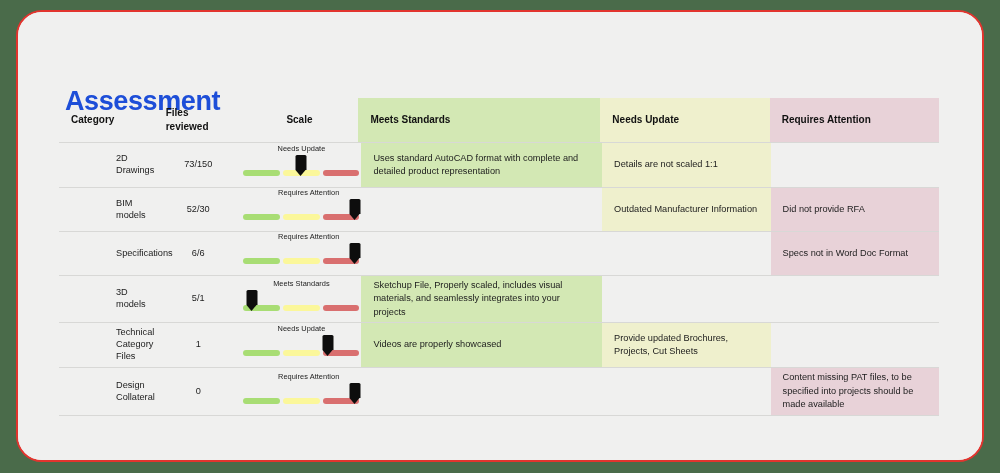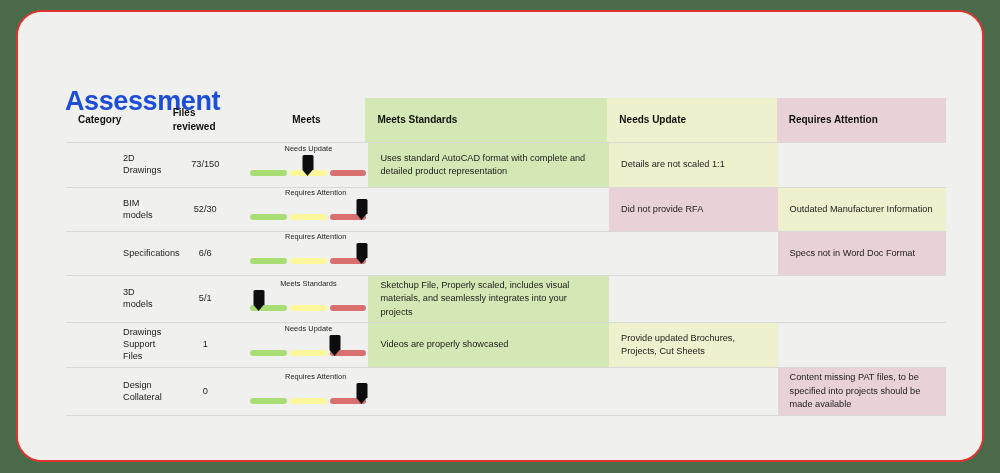--- a/index.html
+++ b/index.html
@@ -32,21 +32,21 @@
     left: 47px; top: 28px;
     font-size: 27px;
     font-weight: bold;
     letter-spacing: -0.4px;
     color: #1d4ed8;
     margin-top: 46px;
   }
 
   .table {
     position: absolute;
-    left: 48px; top: 86px;
+    left: 41px; top: 86px;
     width: 880px;
   }
 
   .trow {
     display: flex;
     align-items: stretch;
     border-bottom: 1px solid #d8d8d6;
     position: relative;
   }
   .trow.header { border-bottom: 1px solid #d8d8d6; }
@@ -144,21 +144,21 @@
 <div class="frame">
   <div class="card">
 
     <div class="page-title">Assessment</div>
 
     <div class="table">
 
       <div class="trow header">
         <div class="cell c-category tint-none">Category</div>
         <div class="cell c-files tint-none">Files reviewed</div>
-        <div class="cell c-scale tint-none">Meets</div>
+        <div class="cell c-scale tint-none">Scale</div>
         <div class="cell c-meets tint-green">Meets Standards</div>
         <div class="cell c-needs tint-yellow">Needs Update</div>
         <div class="cell c-requires tint-pink">Requires Attention</div>
       </div>
 
       <div id="rows-container">
           <div class="trow" style="min-height: 45px;">
             <div class="cell c-category">
               <span class="cat-text">2D Drawings</span>
             </div>
@@ -194,22 +194,22 @@
                   <div class="seg red"></div>
                 </div>
                 <div class="marker-label" style="left: 56%;">Requires Attention</div>
                 <div class="marker" style="left: 95%;">
                   <div class="stem"></div>
                   <div class="tip"></div>
                 </div>
               </div>
             </div>
             <div class="cell c-meets tint-none"></div>
+            <div class="cell c-needs tint-yellow">Outdated Manufacturer Information</div>
             <div class="cell c-requires tint-pink">Did not provide RFA</div>
-            <div class="cell c-needs tint-yellow">Outdated Manufacturer Information</div>
           </div>
           <div class="trow" style="min-height: 44px;">
             <div class="cell c-category">
               <span class="cat-text">Specifications</span>
             </div>
             <div class="cell c-files">6/6</div>
             <div class="cell c-scale">
               <div class="scale-wrap">
                 <div class="scale-bars">
                   <div class="seg green"></div>
@@ -245,21 +245,21 @@
                   <div class="tip"></div>
                 </div>
               </div>
             </div>
             <div class="cell c-meets tint-green">Sketchup File, Properly scaled, includes visual materials, and seamlessly integrates into your projects</div>
             <div class="cell c-needs tint-none"></div>
             <div class="cell c-requires tint-none"></div>
           </div>
           <div class="trow" style="min-height: 45px;">
             <div class="cell c-category">
-              <span class="cat-text">Drawings Support Files</span>
+              <span class="cat-text">Technical Category Files</span>
             </div>
             <div class="cell c-files">1</div>
             <div class="cell c-scale">
               <div class="scale-wrap">
                 <div class="scale-bars">
                   <div class="seg green"></div>
                   <div class="seg yellow"></div>
                   <div class="seg red"></div>
                 </div>
                 <div class="marker-label" style="left: 50%;">Needs Update</div>

